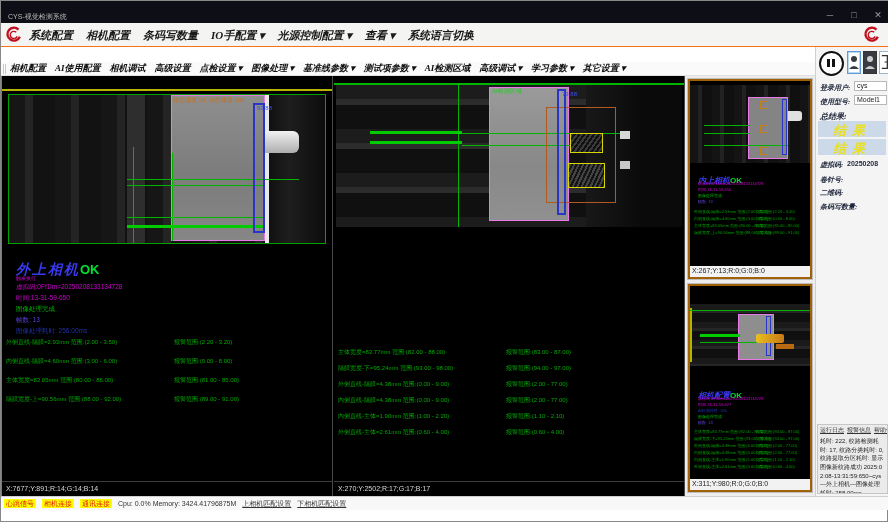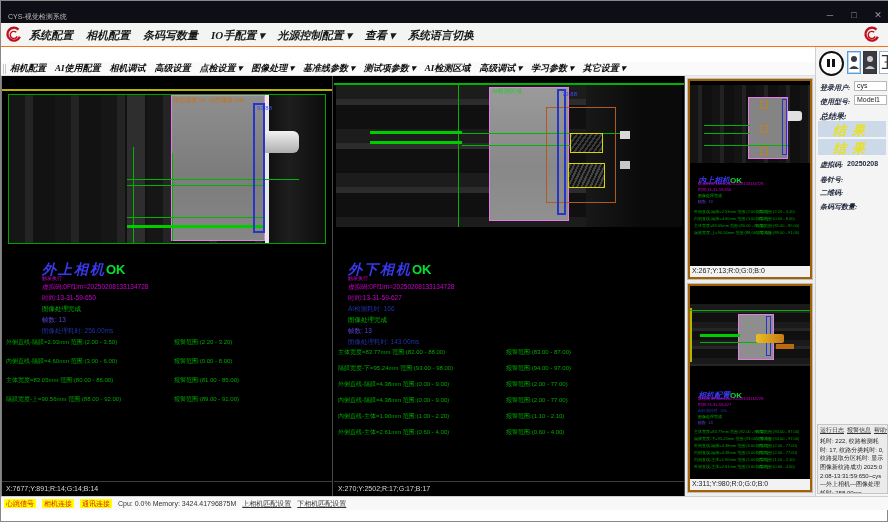--- a/index.html
+++ b/index.html
@@ -154,21 +154,21 @@
           <div class="hline-g" style="left:118px;top:90px;width:138px"></div>
           <div class="hline-g" style="left:118px;top:122px;width:138px"></div>
           <div class="hline-g2" style="left:118px;top:130px;width:138px"></div>
           <div class="rect-blue" style="left:244px;top:8px;width:12px;height:130px"></div>
           <div style="position:absolute;left:256px;top:36px;width:34px;height:22px;background:linear-gradient(180deg,#f2f2f2,#aeaeae);border-radius:0 6px 6px 0;"></div>
           <span class="tag-orange" style="left:164px;top:1px">静态阈值:93, 动态阈值:100</span>
           <span class="tag-blue" style="left:248px;top:10px">93.88</span>
         </div>
       </div>
 
-      <div style="position:absolute;left:14px;top:184px;width:300px;height:76px;margin-left:26px;">
+      <div style="position:absolute;left:14px;top:184px;width:300px;height:76px;">
         <span class="ln" style="left:0;top:0"><span class="cam-title">外上相机</span><span class="ok" style="font-size:13px">OK</span></span>
         <span class="ln magenta" style="left:0;top:15px;font-size:5px">触发执行</span>
         <span class="ln magenta" style="left:0;top:23px;font-size:6.5px">虚拟码:0Ff1im=20250208133134728</span>
         <span class="ln magenta" style="left:0;top:34px;font-size:6.5px">时间:13-31-59-650</span>
         <span class="ln grn" style="left:0;top:45px;font-size:6.5px">图像处理完成</span>
         <span class="ln blu" style="left:0;top:56px;font-size:6.5px">帧数: 13</span>
         <span class="ln dblu" style="left:0;top:67px;font-size:6.5px">图像处理耗时: 256.00ms</span>
       </div>
 
       <div style="position:absolute;left:4px;top:262px;width:326px;height:80px;">
@@ -196,30 +196,20 @@
           <div class="rect-blue" style="left:221px;top:4px;width:9px;height:126px"></div>
           <div class="rect-yel" style="left:234px;top:48px;width:33px;height:20px;background:repeating-linear-gradient(125deg,#3a3a3a 0 2px,#101010 2px 4px)"></div>
           <div class="rect-yel" style="left:232px;top:78px;width:37px;height:25px;background:repeating-linear-gradient(115deg,#444 0 2px,#141414 2px 4px)"></div>
           <div style="position:absolute;left:284px;top:46px;width:10px;height:8px;background:#d8d8d8"></div>
           <div style="position:absolute;left:284px;top:76px;width:10px;height:8px;background:#c8c8c8"></div>
           <span class="tag-green" style="left:156px;top:2px">AI检测区域</span>
           <span class="tag-blue" style="left:226px;top:6px">73.88</span>
         </div>
       </div>
 
-      <div style="position:absolute;left:14px;top:184px;width:320px;height:86px;">
-        <span class="ln" style="left:0;top:0"><span class="cam-title">外下相机</span><span class="ok" style="font-size:13px">OK</span></span>
-        <span class="ln magenta" style="left:0;top:15px;font-size:5px">触发执行</span>
-        <span class="ln magenta" style="left:0;top:23px;font-size:6.5px">虚拟码:0Ff1im=20250208133134728</span>
-        <span class="ln magenta" style="left:0;top:34px;font-size:6.5px">时间:13-31-59-627</span>
-        <span class="ln dblu" style="left:0;top:45px;font-size:6.5px">AI检测耗时: 166</span>
-        <span class="ln grn" style="left:0;top:56px;font-size:6.5px">图像处理完成</span>
-        <span class="ln blu" style="left:0;top:67px;font-size:6.5px">帧数: 13</span>
-        <span class="ln dblu" style="left:0;top:78px;font-size:6.5px">图像处理耗时: 143.00ms</span>
-      </div>
 
       <div style="position:absolute;left:4px;top:272px;width:340px;height:100px;">
         <div class="res-row" style="top:0"><span>主体宽度=83.77mm 范围:(82.00 - 88.00)</span><span class="res-alarm">报警范围:(83.00 - 87.00)</span></div>
         <div class="res-row" style="top:16px"><span>隔膜宽度-下=95.24mm 范围:(93.00 - 98.00)</span><span class="res-alarm">报警范围:(94.00 - 97.00)</span></div>
         <div class="res-row" style="top:32px"><span>外侧直线-隔膜=4.38mm 范围:(0.00 - 9.00)</span><span class="res-alarm">报警范围:(2.00 - 77.00)</span></div>
         <div class="res-row" style="top:48px"><span>内侧直线-隔膜=4.38mm 范围:(0.00 - 9.00)</span><span class="res-alarm">报警范围:(2.00 - 77.00)</span></div>
         <div class="res-row" style="top:64px"><span>内侧直线-主体=1.90mm 范围:(1.00 - 2.20)</span><span class="res-alarm">报警范围:(1.10 - 2.10)</span></div>
         <div class="res-row" style="top:80px"><span>外侧直线-主体=2.61mm 范围:(0.60 - 4.00)</span><span class="res-alarm">报警范围:(0.60 - 4.00)</span></div>
       </div>
 

